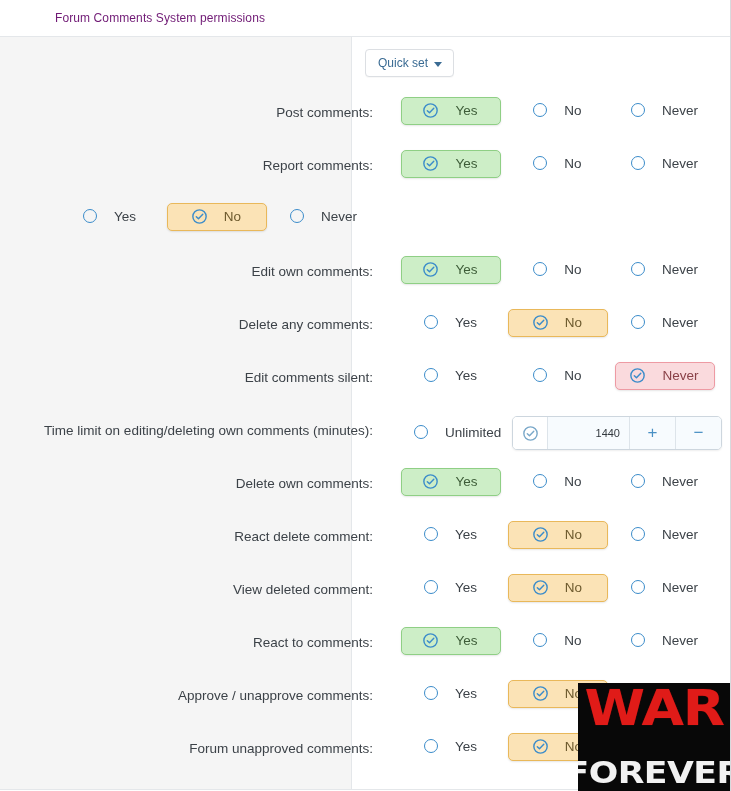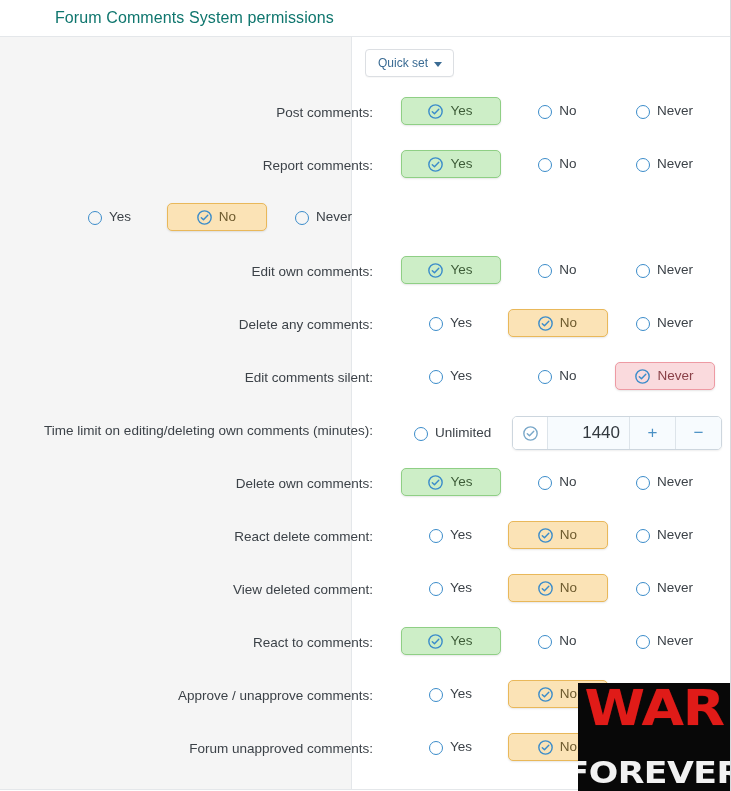--- a/index.html
+++ b/index.html
@@ -29,22 +29,22 @@
   .header {
     height: 37px;
     background: #ffffff;
     border-bottom: 1px solid #e4e7ea;
     box-sizing: border-box;
     display: flex;
     align-items: center;
     padding-left: 55px;
   }
   .header-title {
-    font-size: 16px;
-    color: #0f766e;
+    font-size: 12px;
+    color: #701a75;
     font-weight: 400;
     letter-spacing: .1px;
     white-space: nowrap;
   }
 
   
   .form-body {
     position: relative;
     height: 753px;
     box-sizing: border-box;
@@ -133,22 +133,22 @@
   .opt-slot {
     width: 107px;
     flex: none;
     display: flex;
     justify-content: center;
   }
 
   
   .opt {
     display: inline-flex;
-    align-items: flex-end;
-    gap: 7px;
+    align-items: flex-start;
+    gap: 17px;
     padding: 5px 10px;
     border: 1px solid transparent;
     border-radius: 5px;
     font-size: 13.5px;
     color: #3c4248;
     cursor: pointer;
     line-height: 16px;
     white-space: nowrap;
     box-sizing: border-box;
   }
@@ -222,21 +222,21 @@
     cursor: pointer;
   }
   .stepper-value {
     width: 82px;
     display: flex;
     align-items: center;
     justify-content: flex-end;
     padding-right: 9px;
     box-sizing: border-box;
     background: #f7fbfe;
-    font-size: 17px;
+    font-size: 11px;
     color: #33393f;
     border-right: 1px solid #dde4ea;
     cursor: text;
   }
   .stepper-btn {
     width: 45px;
     display: flex;
     align-items: center;
     justify-content: center;
     background: #f7fbfe;

